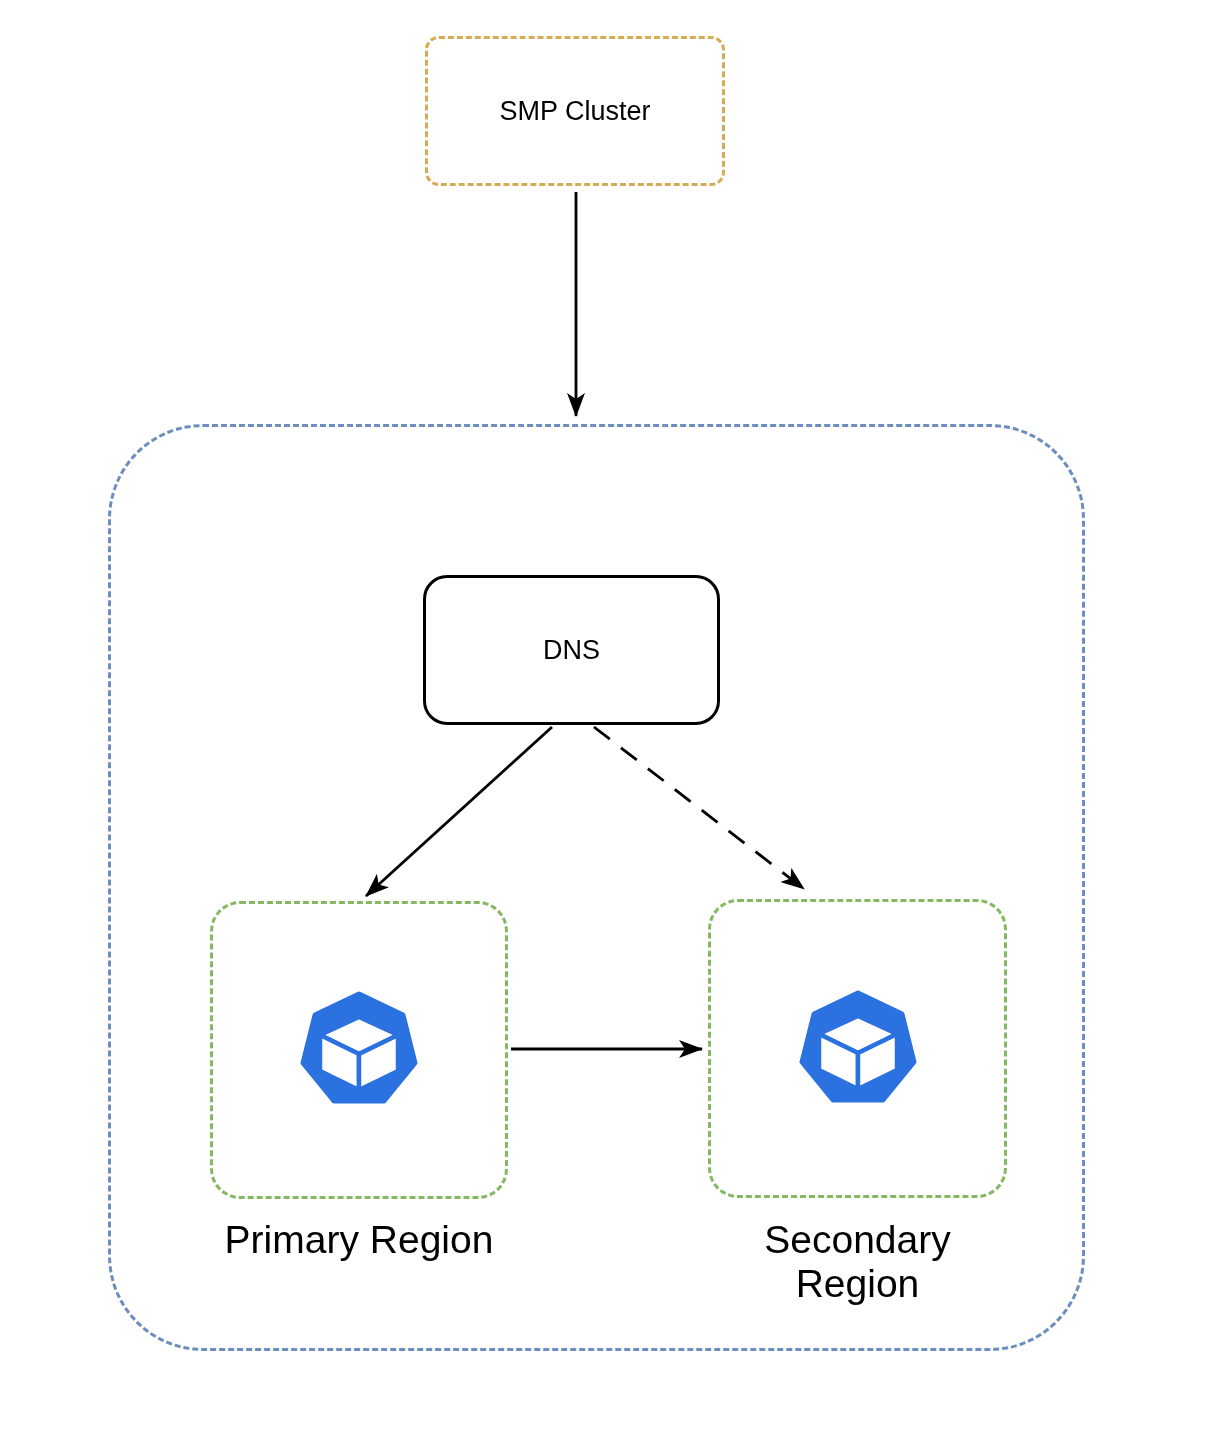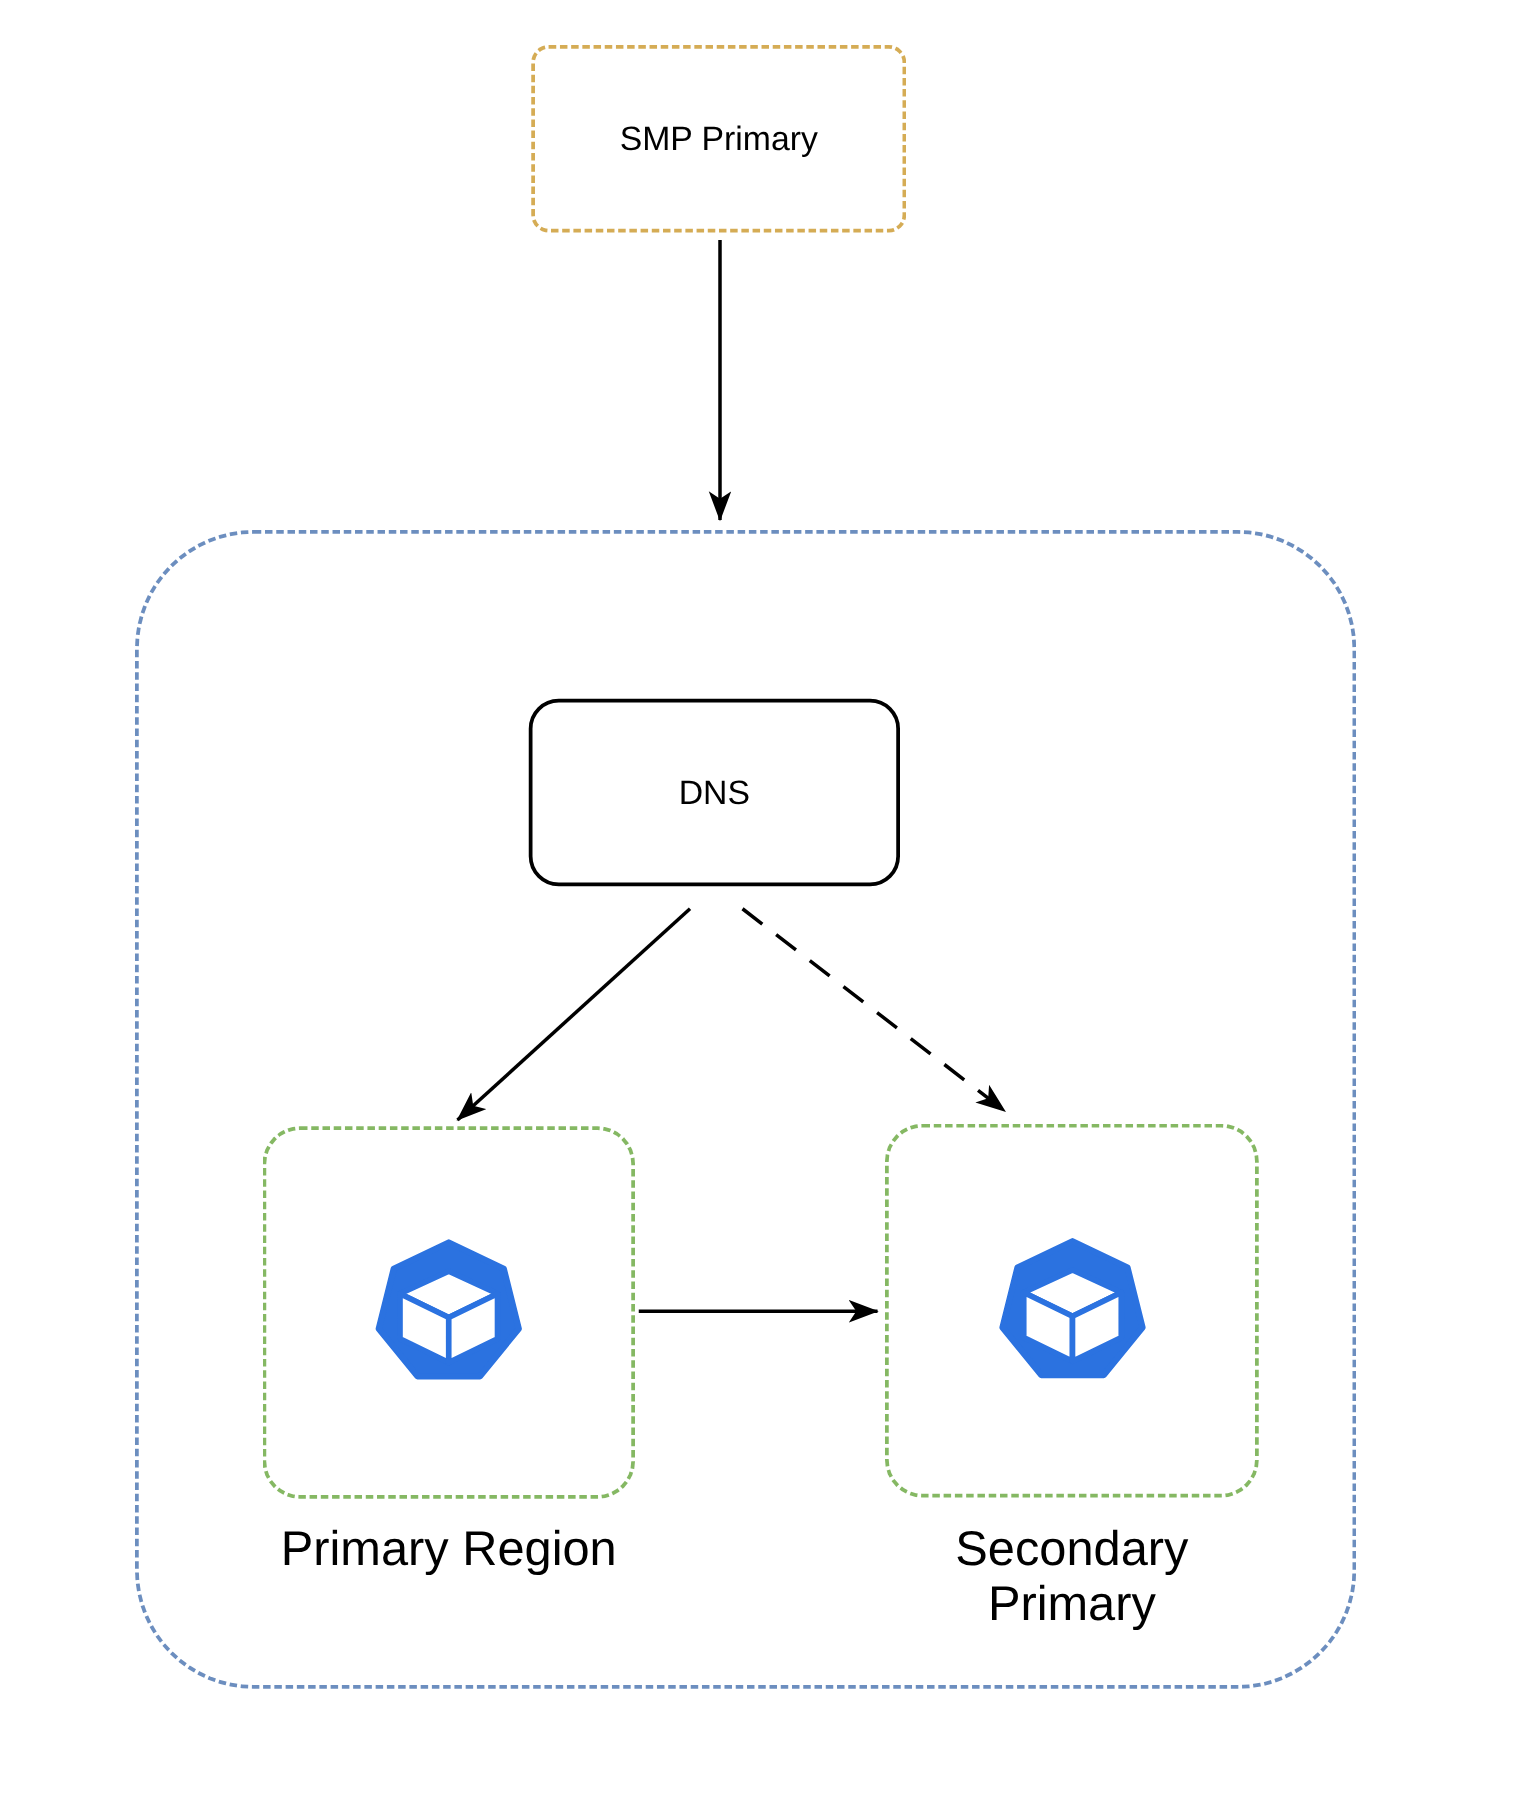--- a/index.html
+++ b/index.html
@@ -41,21 +41,21 @@
   .zone {
     left: 108px; top: 424px;
     width: 977px; height: 927px;
     border: 3px dashed #6c8ebf;
     border-radius: 95px;
     background: transparent;
     z-index: 1;
   }
   
   .dns {
-    left: 423px; top: 559px;
+    left: 423px; top: 575px;
     width: 297px; height: 150px;
     border: 3px solid #000000;
     border-radius: 24px;
     z-index: 2;
   }
   
   .region {
     border: 3px dashed #85b863;
     border-radius: 30px;
     z-index: 2;
@@ -91,21 +91,21 @@
     fill: none;
   }
   .edge-dashed { stroke-dasharray: 20 14; }
 </style>
 </head>
 <body>
 
 <div class="canvas">
 
   <div class="node smp">
-    <span>SMP Primary</span>
+    <span>SMP Cluster</span>
   </div>
 
   <div class="zone"></div>
 
   <div class="node dns">
     <span>DNS</span>
   </div>
 
   <div class="region primary">
     <svg class="cube-icon" viewBox="0 0 120 120" aria-hidden="true">
@@ -119,21 +119,21 @@
   <div class="region secondary">
     <svg class="cube-icon" viewBox="0 0 120 120" aria-hidden="true">
       <polygon class="hep-body" points="60,4 104,25 116,73 85,111 35,111 4,73 16,25"></polygon>
       <polygon class="cube-face" points="60,27 99,45 60,64 21,45"></polygon>
       <polygon class="cube-face" points="21,45 60,64 60,100 21,81"></polygon>
       <polygon class="cube-face" points="60,64 99,45 99,81 60,100"></polygon>
     </svg>
   </div>
 
   <div class="region-label primary-label">Primary Region</div>
-  <div class="region-label secondary-label">Secondary Primary</div>
+  <div class="region-label secondary-label">Secondary Region</div>
 
   <svg class="arrows" aria-hidden="true">
     <defs>
       <marker id="ah" markerUnits="userSpaceOnUse" markerWidth="28" markerHeight="22" refX="23" refY="9" orient="auto">
         <path d="M0,0 L24,9 L0,18 L6,9 Z" fill="#000000"></path>
       </marker>
     </defs>
     <path class="edge" d="M576,192 L576,416" marker-end="url(#ah)"></path>
     <path class="edge" d="M552,727 L366,896" marker-end="url(#ah)"></path>
     <path class="edge edge-dashed" d="M594,727 L804,889" marker-end="url(#ah)"></path>

